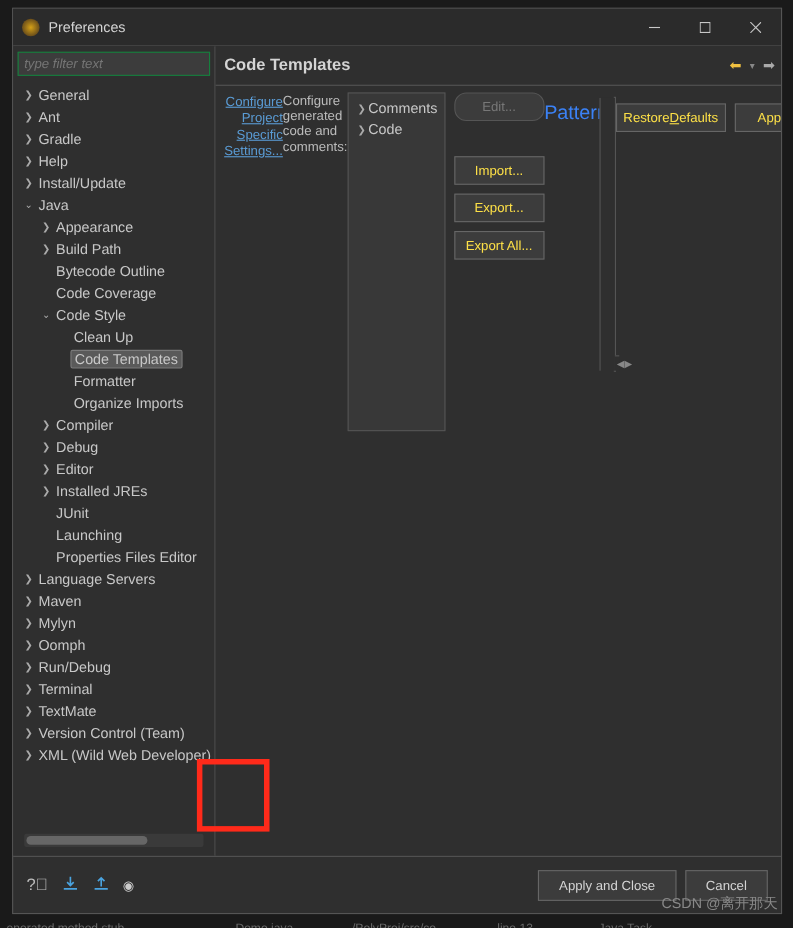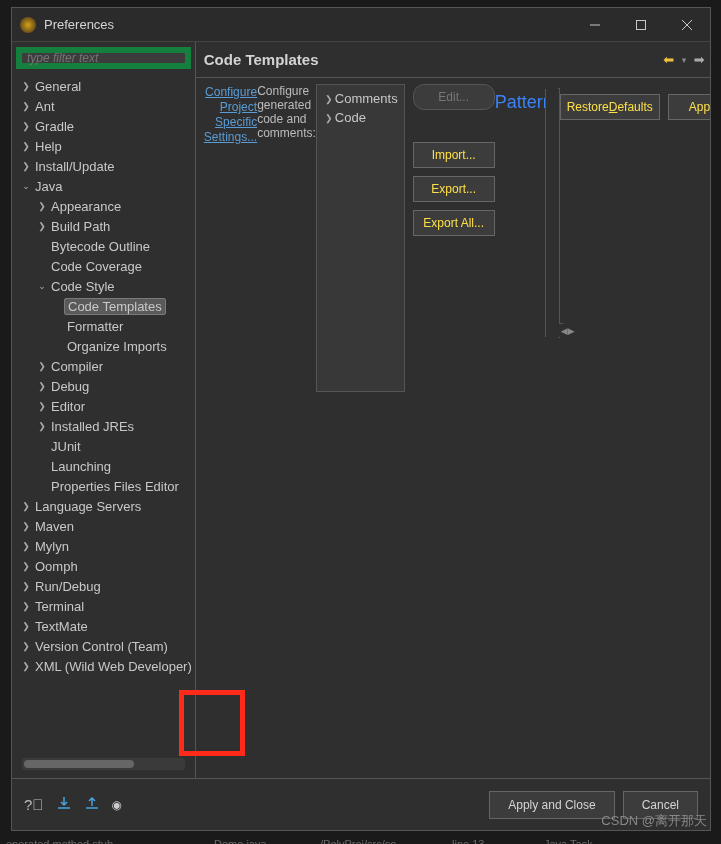--- a/index.html
+++ b/index.html
@@ -10,21 +10,21 @@
 .titlebar { height: 34px; background: #2b2b2b; display: flex; align-items: center; padding-left: 8px; border-bottom: 1px solid #444; }
 .titlebar .app-icon { width: 16px; height: 16px; background: radial-gradient(circle, #d4a017 0%, #6b4e1a 70%); border-radius: 50%; margin-right: 8px; }
 .titlebar .title { flex: 1; color: #d4d4d4; }
 .win-controls { display: flex; }
 .win-btn { width: 46px; height: 34px; display: flex; align-items: center; justify-content: center; color: #c8c8c8; }
 .win-btn svg { width: 10px; height: 10px; }
 
 .body-area { flex: 1; display: flex; overflow: hidden; }
 
 .sidebar { width: 192px; background: #2f2f2f; border-right: 1px solid #555; display: flex; flex-direction: column; }
-.filter-box { margin: 5px 4px; height: 22px; background: #3c3c3c; border: 6px solid #15803d; padding: 0 5px; display: flex; align-items: center; }
+.filter-box { margin: 5px 4px; height: 22px; background: #3c3c3c; border: 1px solid #15803d; padding: 0 5px; display: flex; align-items: center; }
 .filter-box input { background: transparent; border: none; color: #888; font-style: italic; width: 100%; outline: none; font-size: 12px; }
 .tree { flex: 1; overflow-x: auto; padding-top: 2px; }
 .tree-item { display: flex; align-items: center; height: 20px; padding-left: 4px; white-space: nowrap; cursor: default; }
 .chevron { width: 12px; display: inline-block; color: #aaa; font-size: 9px; text-align: center; }
 .chevron.open { }
 .tree-label { padding: 0 3px; }
 .tree-item.selected .tree-label { background: #5a5a5a; border: 1px solid #7a7a7a; border-radius: 2px; }
 .indent-0 { padding-left: 8px; }
 .indent-1 { padding-left: 24px; }
 .indent-2 { padding-left: 40px; }
@@ -154,20 +154,24 @@
             <span class="tree-label">Bytecode Outline</span>
           </div>
         <div class="tree-item indent-1">
             <span class="chevron"></span>
             <span class="tree-label">Code Coverage</span>
           </div>
         <div class="tree-item indent-1">
             <span class="chevron open">⌄</span>
             <span class="tree-label">Code Style</span>
           </div>
+        <div class="tree-item indent-2">
+            <span class="chevron"></span>
+            <span class="tree-label">Clean Up</span>
+          </div>
         <div class="tree-item indent-2 selected">
             <span class="chevron"></span>
             <span class="tree-label">Code Templates</span>
           </div>
         <div class="tree-item indent-2">
             <span class="chevron"></span>
             <span class="tree-label">Formatter</span>
           </div>
         <div class="tree-item indent-2">
             <span class="chevron"></span>

